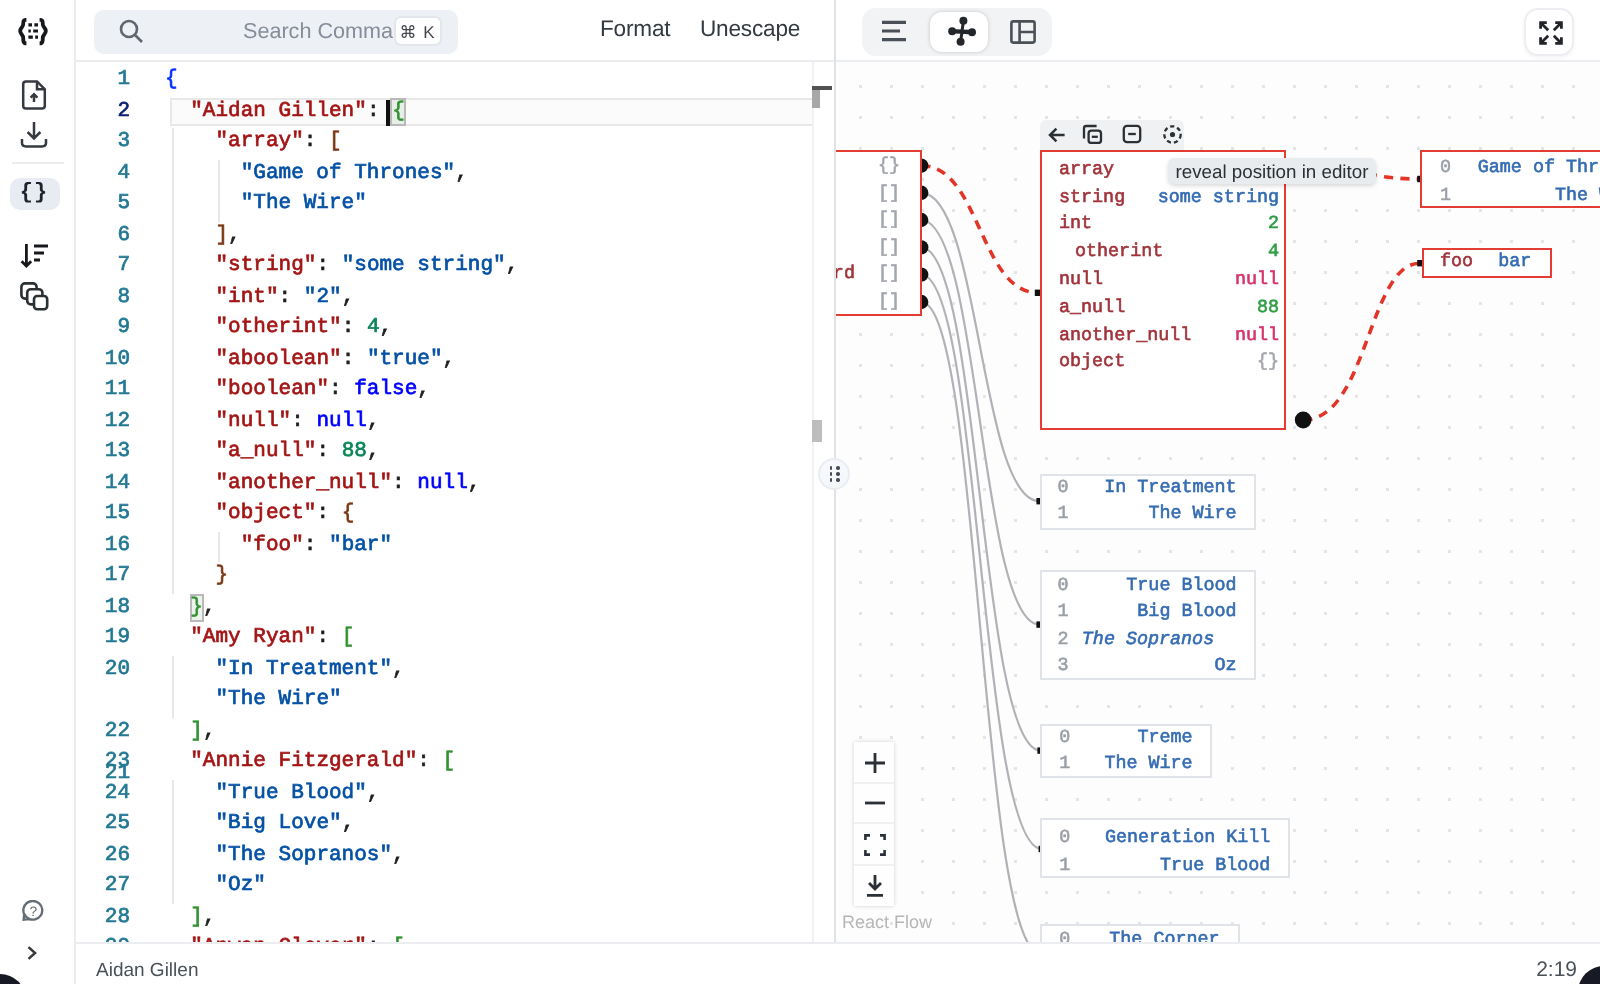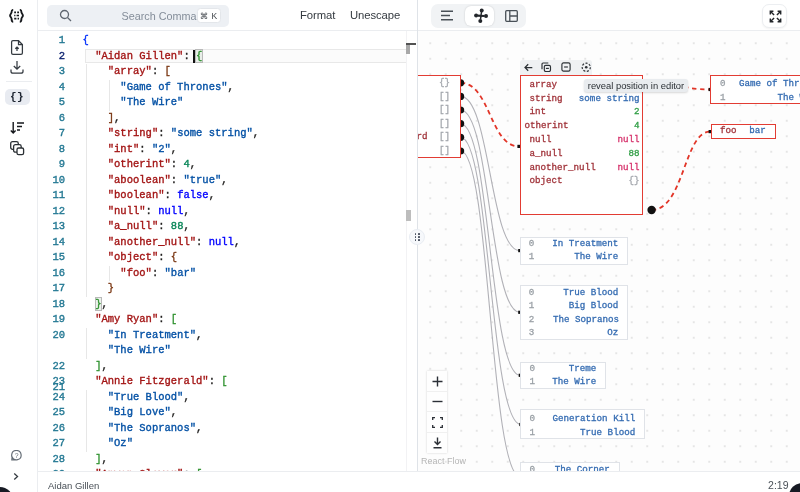--- a/index.html
+++ b/index.html
@@ -290,21 +290,21 @@
       <div class="nrow" style="height:13.55px;line-height:13.55px;padding-left:8.5px;"><span class="rval nbr" style="right:9.6px;">[]</span></div>
       <div class="nrow" style="height:13.55px;line-height:13.55px;padding-left:8.5px;"><span class="rval nbr" style="right:9.6px;">[]</span></div>
       <div class="nrow" style="height:13.55px;line-height:13.55px;padding-left:8.5px;"><span class="nk">Alexander Skarsgard</span><span class="rval nbr" style="right:9.6px;">[]</span></div>
       <div class="nrow" style="height:13.55px;line-height:13.55px;padding-left:8.5px;"><span class="rval nbr" style="right:9.6px;">[]</span></div>
     </div>
 
     <div class="node sel" style="left:101.5px;top:44.3px;width:123px;height:140px;padding-top:1.5px;">
       <div class="nrow" style="height:13.8px;line-height:13.8px;padding-left:9px;"><span class="nk">array</span></div>
       <div class="nrow" style="height:13.8px;line-height:13.8px;padding-left:9px;"><span class="nk">string</span><span class="rval nv" style="right:2px;">some string</span></div>
       <div class="nrow" style="height:13.8px;line-height:13.8px;padding-left:9px;"><span class="nk">int</span><span class="rval ng" style="right:2px;">2</span></div>
-      <div class="nrow" style="height:13.8px;line-height:13.8px;padding-left:4px;"><span class="nk">otherint</span><span class="rval ng" style="right:2px;">4</span></div>
+      <div class="nrow" style="height:13.8px;line-height:13.8px;padding-left:17px;"><span class="nk">otherint</span><span class="rval ng" style="right:2px;">4</span></div>
       <div class="nrow" style="height:13.8px;line-height:13.8px;padding-left:9px;"><span class="nk">null</span><span class="rval nm" style="right:2px;">null</span></div>
       <div class="nrow" style="height:13.8px;line-height:13.8px;padding-left:9px;"><span class="nk">a_null</span><span class="rval ng" style="right:2px;">88</span></div>
       <div class="nrow" style="height:13.8px;line-height:13.8px;padding-left:9px;"><span class="nk">another_null</span><span class="rval nm" style="right:2px;">null</span></div>
       <div class="nrow" style="height:13.8px;line-height:13.8px;padding-left:9px;"><span class="nk">object</span><span class="rval nbr" style="right:2px;">{}</span></div>
     </div>
 
     <div class="node sel" style="left:292.4px;top:43.8px;width:120.6px;height:29.6px;padding-top:1.5px;overflow:hidden;">
       <div class="nrow" style="height:13.8px;line-height:13.8px;padding-left:8.6px;"><span class="idx">0</span><span class="rval nv" style="right:8.4px;">Game of Thrones</span></div>
       <div class="nrow" style="height:13.8px;line-height:13.8px;padding-left:8.6px;"><span class="idx">1</span><span class="rval nv" style="right:8.4px;">The Wire</span></div>
     </div>
@@ -314,21 +314,21 @@
     </div>
 
     <div class="node" style="left:101.5px;top:206px;width:108.6px;height:27.8px;">
       <div class="nrow" style="height:12.9px;line-height:12.9px;padding-left:8.3px;"><span class="idx">0</span><span class="rval nv" style="right:8.8px;">In Treatment</span></div>
       <div class="nrow" style="height:12.9px;line-height:12.9px;padding-left:8.3px;"><span class="idx">1</span><span class="rval nv" style="right:8.8px;">The Wire</span></div>
     </div>
 
     <div class="node" style="left:101.5px;top:254px;width:108.6px;height:55px;">
       <div class="nrow" style="height:13.3px;line-height:13.3px;padding-left:8.3px;"><span class="idx">0</span><span class="rval nv" style="right:8.8px;">True Blood</span></div>
       <div class="nrow" style="height:13.3px;line-height:13.3px;padding-left:8.3px;"><span class="idx">1</span><span class="rval nv" style="right:8.8px;">Big Blood</span></div>
-      <div class="nrow" style="height:13.3px;line-height:13.3px;padding-left:8.3px;"><span class="idx">2</span><span class="rval nv" style="right:8px;">The Sopranos</span></div>
+      <div class="nrow" style="height:13.3px;line-height:13.3px;padding-left:8.3px;"><span class="idx">2</span><span class="rval nv" style="right:20px;font-style:italic;">The Sopranos</span></div>
       <div class="nrow" style="height:13.3px;line-height:13.3px;padding-left:8.3px;"><span class="idx">3</span><span class="rval nv" style="right:8.8px;">Oz</span></div>
     </div>
 
     <div class="node" style="left:102.3px;top:331.1px;width:85.8px;height:27.2px;">
       <div class="nrow" style="height:12.6px;line-height:12.6px;padding-left:8.3px;"><span class="idx">0</span><span class="rval nv" style="right:8.8px;">Treme</span></div>
       <div class="nrow" style="height:12.6px;line-height:12.6px;padding-left:8.3px;"><span class="idx">1</span><span class="rval nv" style="right:8.8px;">The Wire</span></div>
     </div>
 
     <div class="node" style="left:102.3px;top:378.2px;width:124.7px;height:29.6px;padding-top:2px;overflow:hidden;">
       <div class="nrow" style="height:13.8px;line-height:13.8px;padding-left:8.3px;"><span class="idx">0</span><span class="rval nv" style="right:8.8px;">Generation Kill</span></div>

